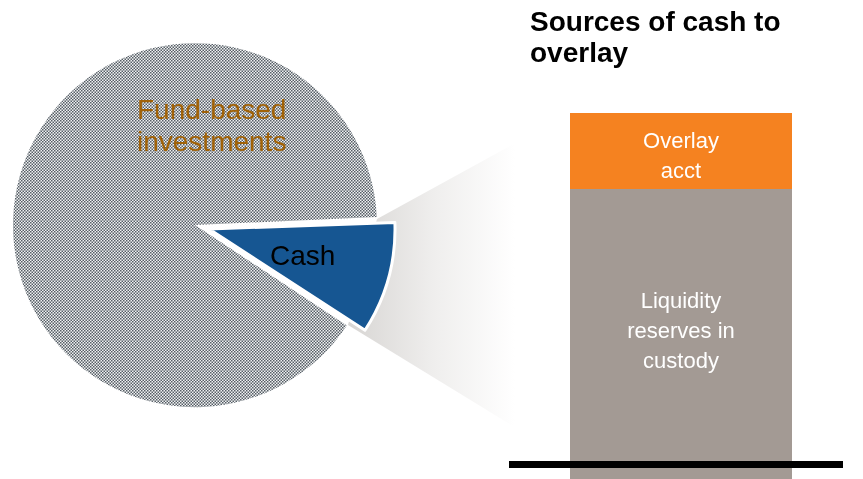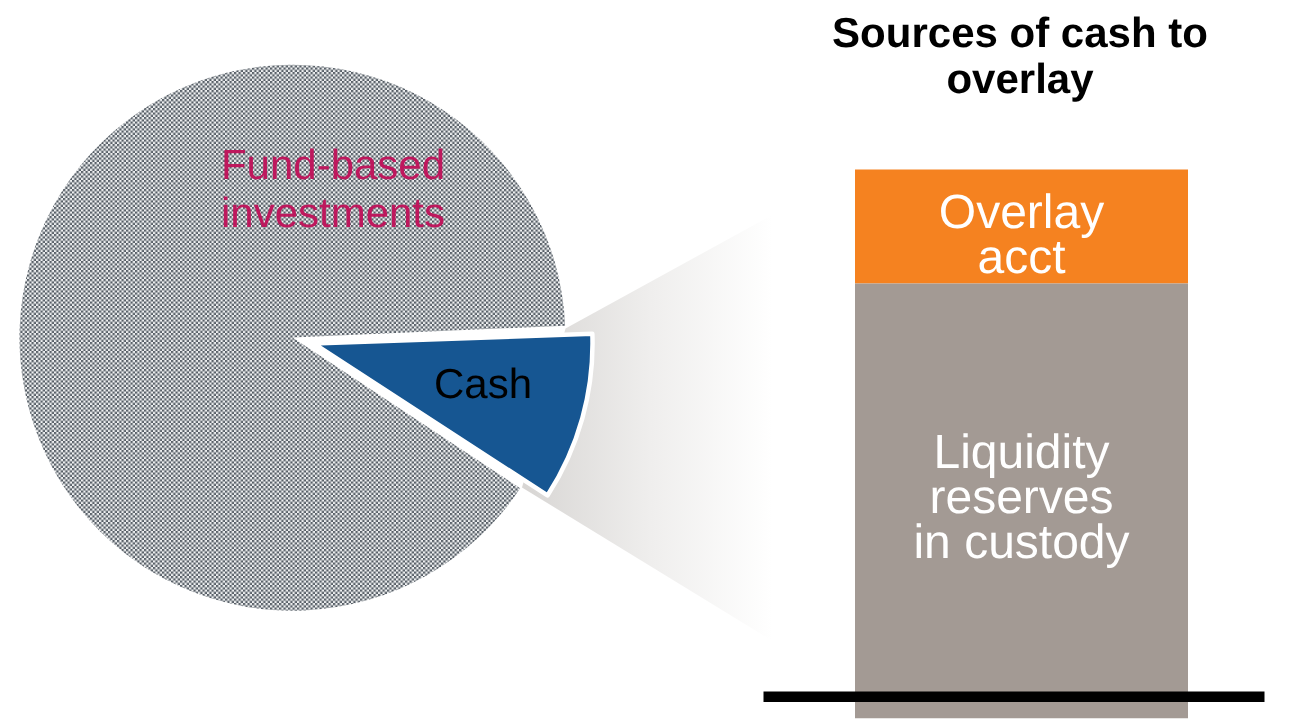--- a/index.html
+++ b/index.html
@@ -1,39 +1,39 @@
 <!DOCTYPE html>
 <html><head>
 <meta charset="utf-8">
 <style>
   html,body{margin:0;padding:0;background:#ffffff;}
   #stage{
     position:relative;width:863px;height:479px;background:#ffffff;overflow:hidden;
     font-family:"Liberation Sans", sans-serif;
   }
   #chart-svg{position:absolute;left:0;top:0;width:863px;height:479px;}
-  .lbl{position:absolute;text-align:center;}
+  .lbl{position:absolute;}
   #title{
     left:530px;top:6px;width:300px;
     font-size:28px;line-height:31px;font-weight:bold;color:#000000;
   }
   #pie-label{
     left:137px;top:94px;width:170px;
-    font-size:28px;line-height:32px;color:#be185d;
+    font-size:28px;line-height:32px;color:#a16207;
   }
   #cash-label{
     left:270px;top:240px;width:104px;
     font-size:28px;line-height:32px;color:#000000;
   }
   .bar-seg{position:absolute;left:570px;width:222px;}
   #seg-overlay{top:113px;height:76px;}
   #seg-liquidity{top:189px;height:322px;}
   .seg-label{
     position:absolute;left:50%;transform:translateX(-50%);
-    color:#ffffff;font-size:32px;line-height:30px;text-align:center;
+    color:#ffffff;font-size:22px;line-height:30px;text-align:center;
   }
   #seg-overlay .seg-label{top:13px;width:120px;}
   #seg-liquidity .seg-label{top:97px;width:150px;}
   #axis-line{position:absolute;left:509px;top:461px;width:334px;height:7px;background:#000000;}
 </style>
 </head>
 <body>
 
 <div id="stage">
 

